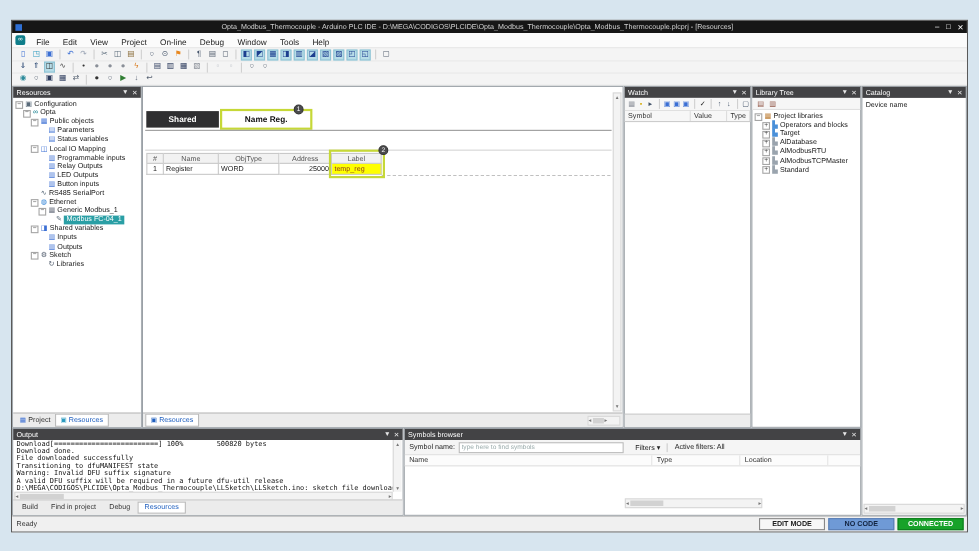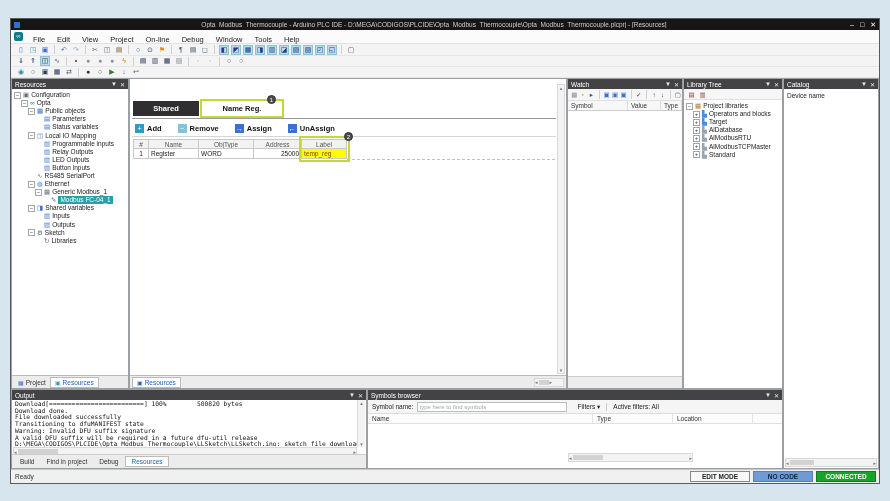--- a/index.html
+++ b/index.html
@@ -314,38 +314,20 @@
         </div>
     </div>
 
     <div id="doc-area">
       <div id="tab-general">Shared</div>
       <div id="tab-inputreg-box">
         <div id="tab-inputreg">Name Reg.</div>
         <span class="badge" style="right:6px;top:-6px;">1</span>
       </div>
       <div id="doc-hr1"></div>
-      <div id="doc-toolbar">
-          <span class="dtb">
-            <span class="dticon" style="background: rgb(46, 155, 192);">+</span>
-            <span class="dtlabel">Add</span>
-          </span>
-          <span class="dtb">
-            <span class="dticon" style="background: rgb(127, 196, 220);">−</span>
-            <span class="dtlabel">Remove</span>
-          </span>
-          <span class="dtb">
-            <span class="dticon" style="background: rgb(59, 111, 212);">→</span>
-            <span class="dtlabel">Assign</span>
-          </span>
-          <span class="dtb">
-            <span class="dticon" style="background: rgb(59, 111, 212);">←</span>
-            <span class="dtlabel">UnAssign</span>
-          </span>
-        </div>
       <div id="doc-hr2"></div>
       <div id="doc-table">
         <div class="tr head" id="tbl-head">
             <span class="td c0">#</span>
             <span class="td c1">Name</span>
             <span class="td c2">ObjType</span>
             <span class="td c3">Address</span>
             <span class="td c4">Label</span>
           </div>
         <div class="tr" id="tbl-row">

